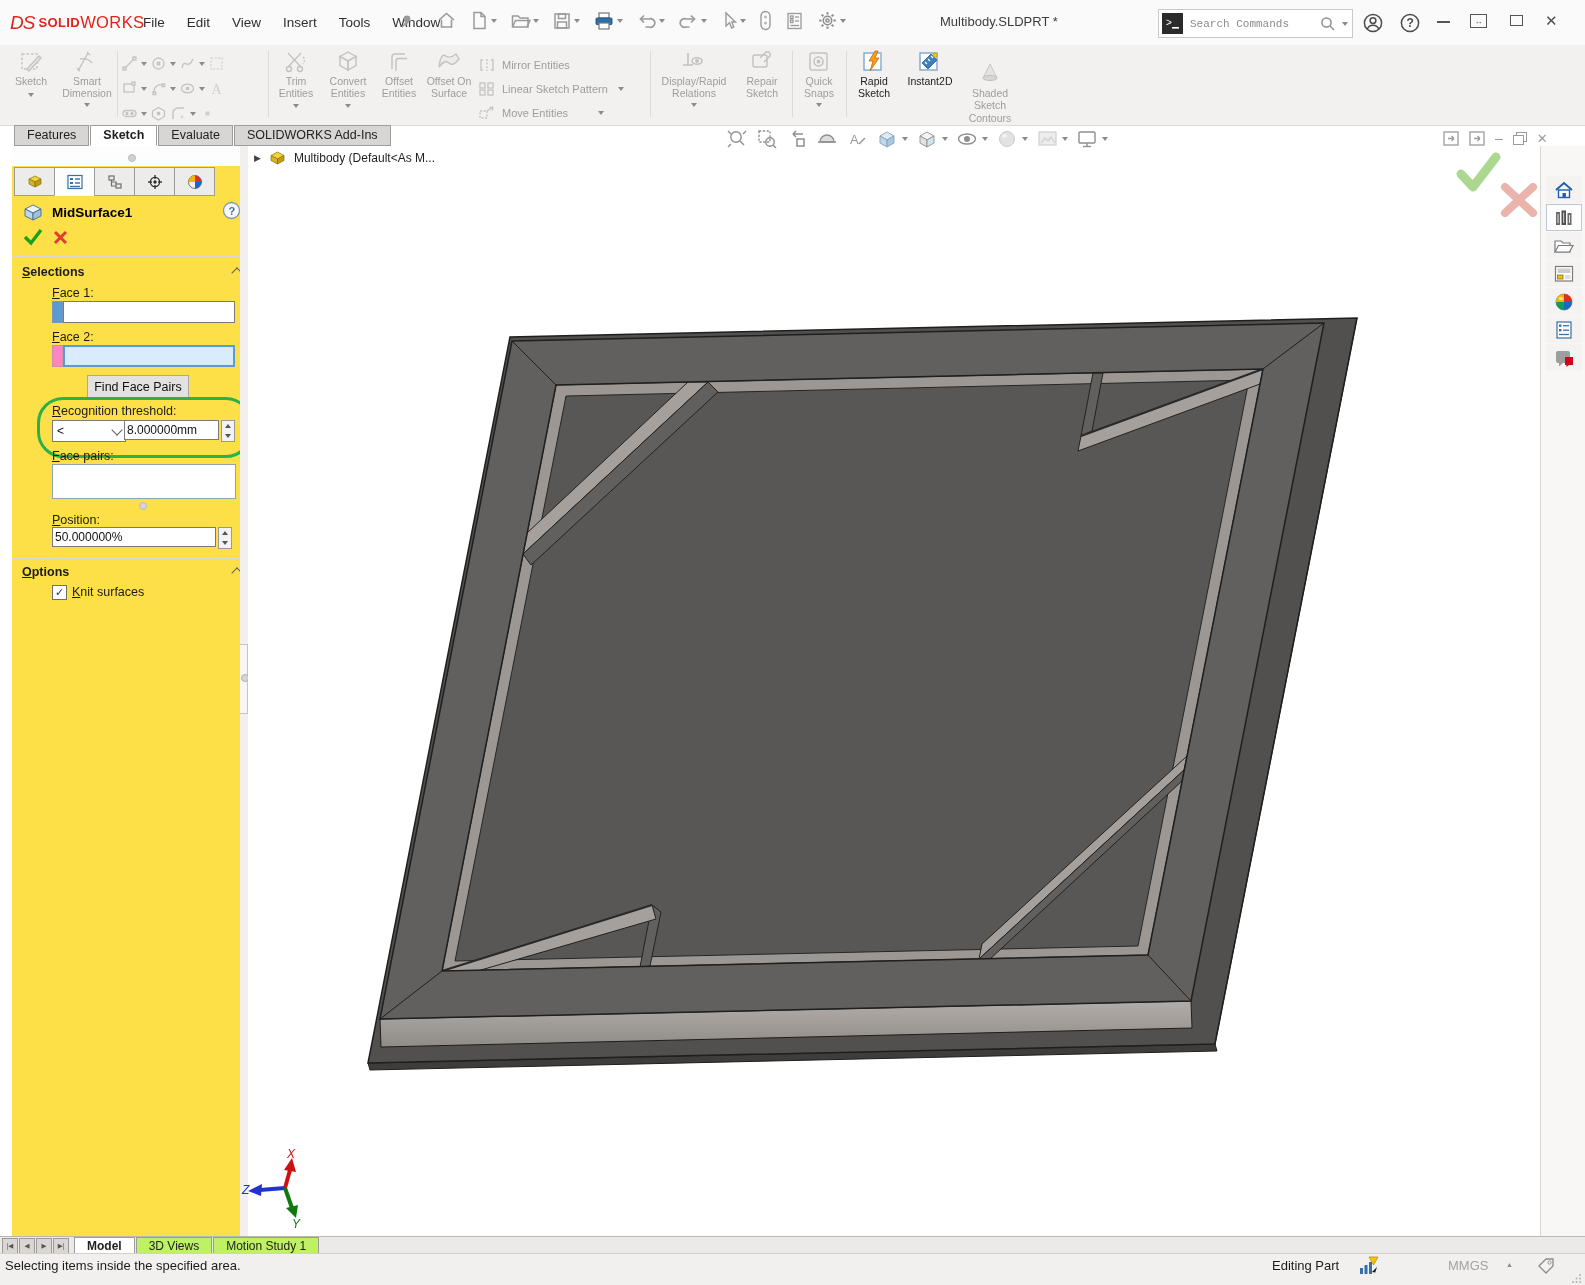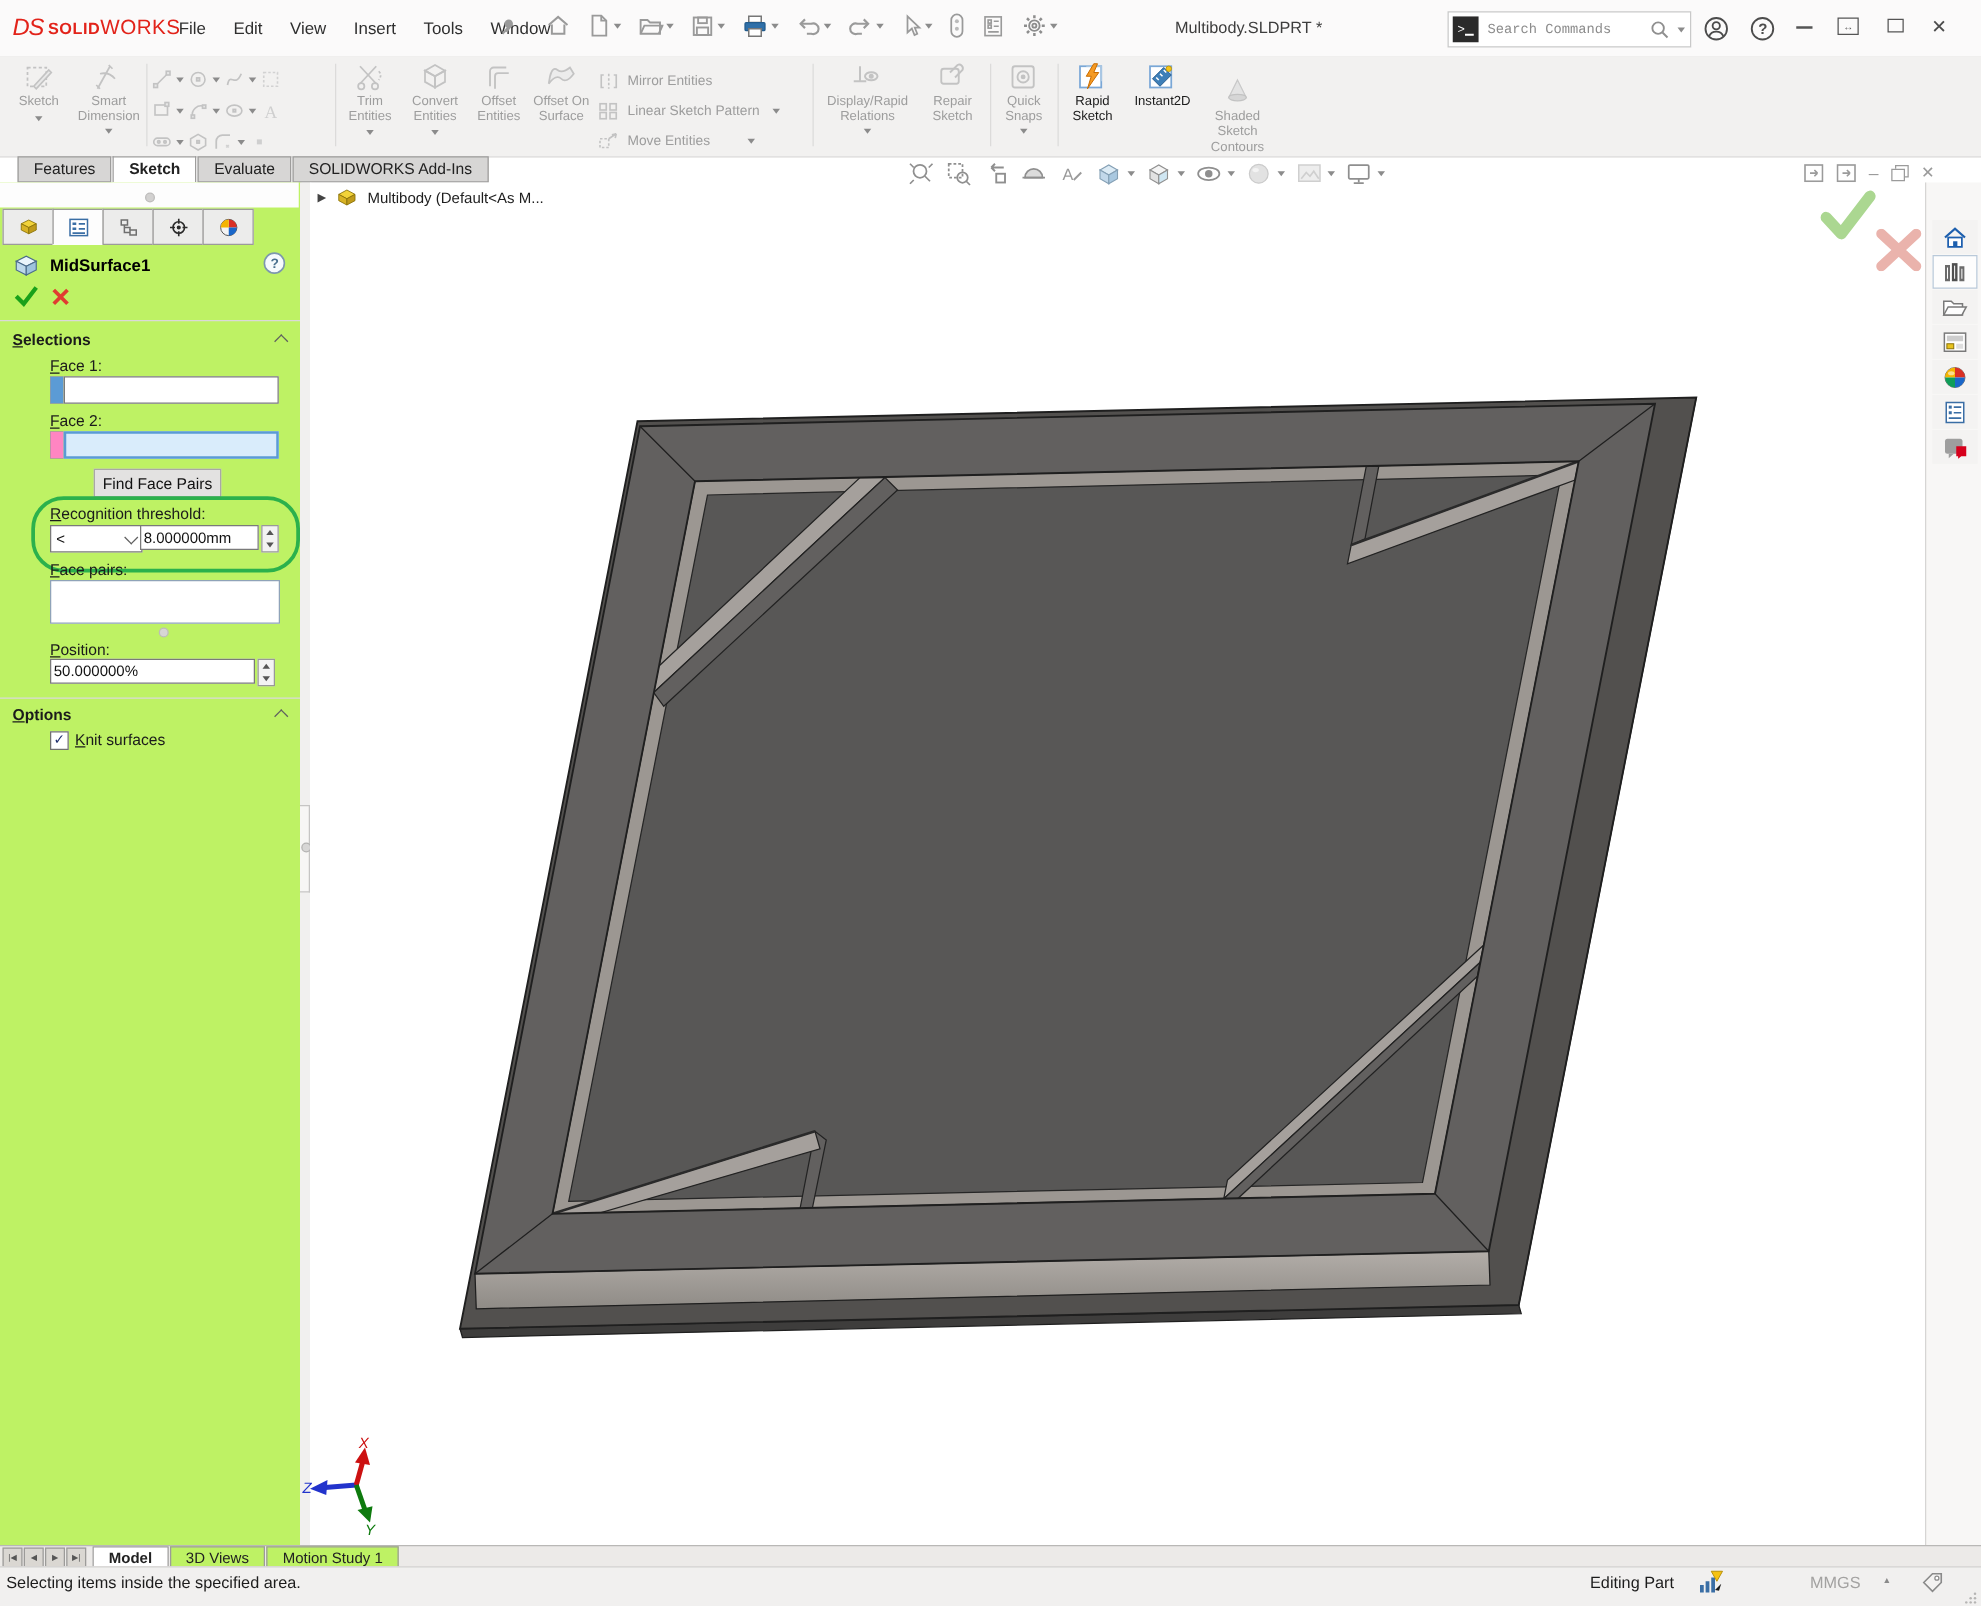--- a/index.html
+++ b/index.html
@@ -23,21 +23,21 @@
   
   #ribbon{left:0;top:45px;width:1585px;height:80px;background:#f2f1f0;border-bottom:1px solid #dddcdb}
   .vsep{position:absolute;top:6px;height:66px;width:1px;background:#dcdbda}
   .rlabel{font-size:10.5px;line-height:1.18;color:#9d9d9d;text-align:center;white-space:normal}
   .rlabel.en{color:#1c1c1c}
   .rowlbl{font-size:11px;color:#9d9d9d;white-space:nowrap}
   
   .rtab{font-size:12.5px;color:#222;background:#d7d6d5;border:1px solid #9e9d9c;padding:2px 12px 3px 12px;margin-right:1px}
   .rtab.active{background:#fff;font-weight:bold;border-bottom:1px solid #fff}
   
-  #panel{left:0;top:146px;width:240px;height:1090px;background:#bef264;border-right:1px solid #b3b2b1}
+  #panel{left:12px;top:146px;width:240px;height:1090px;background:#fde047;border-right:1px solid #b3b2b1}
   .ptab{width:39px;height:27px;border:1px solid #9c9b9a;background:#ececeb;display:flex;align-items:center;justify-content:center;margin-right:-1px}
   .ptab.active{background:#fdfdfd;border-bottom:1px solid #fdfdfd}
   .accel::first-letter{text-decoration:underline}
   .plabel{font-size:12.5px;color:#1b1b1b}
   .inp{border:1px solid #7a7a7a;background:#fff;font-size:12px;color:#111;font-family:"Liberation Sans",sans-serif}
   .chev{width:7px;height:7px;border-left:1.5px solid #5f5f5f;border-top:1.5px solid #5f5f5f;transform:rotate(45deg)}
   .spin{width:12px;border:1px solid #999;background:#f3f3f3;display:flex;flex-direction:column}
   .spin div{flex:1;display:flex;align-items:center;justify-content:center}
   .upar{width:0;height:0;border-left:3px solid transparent;border-right:3px solid transparent;border-bottom:4px solid #555}
   .dnar{width:0;height:0;border-left:3px solid transparent;border-right:3px solid transparent;border-top:4px solid #555}

